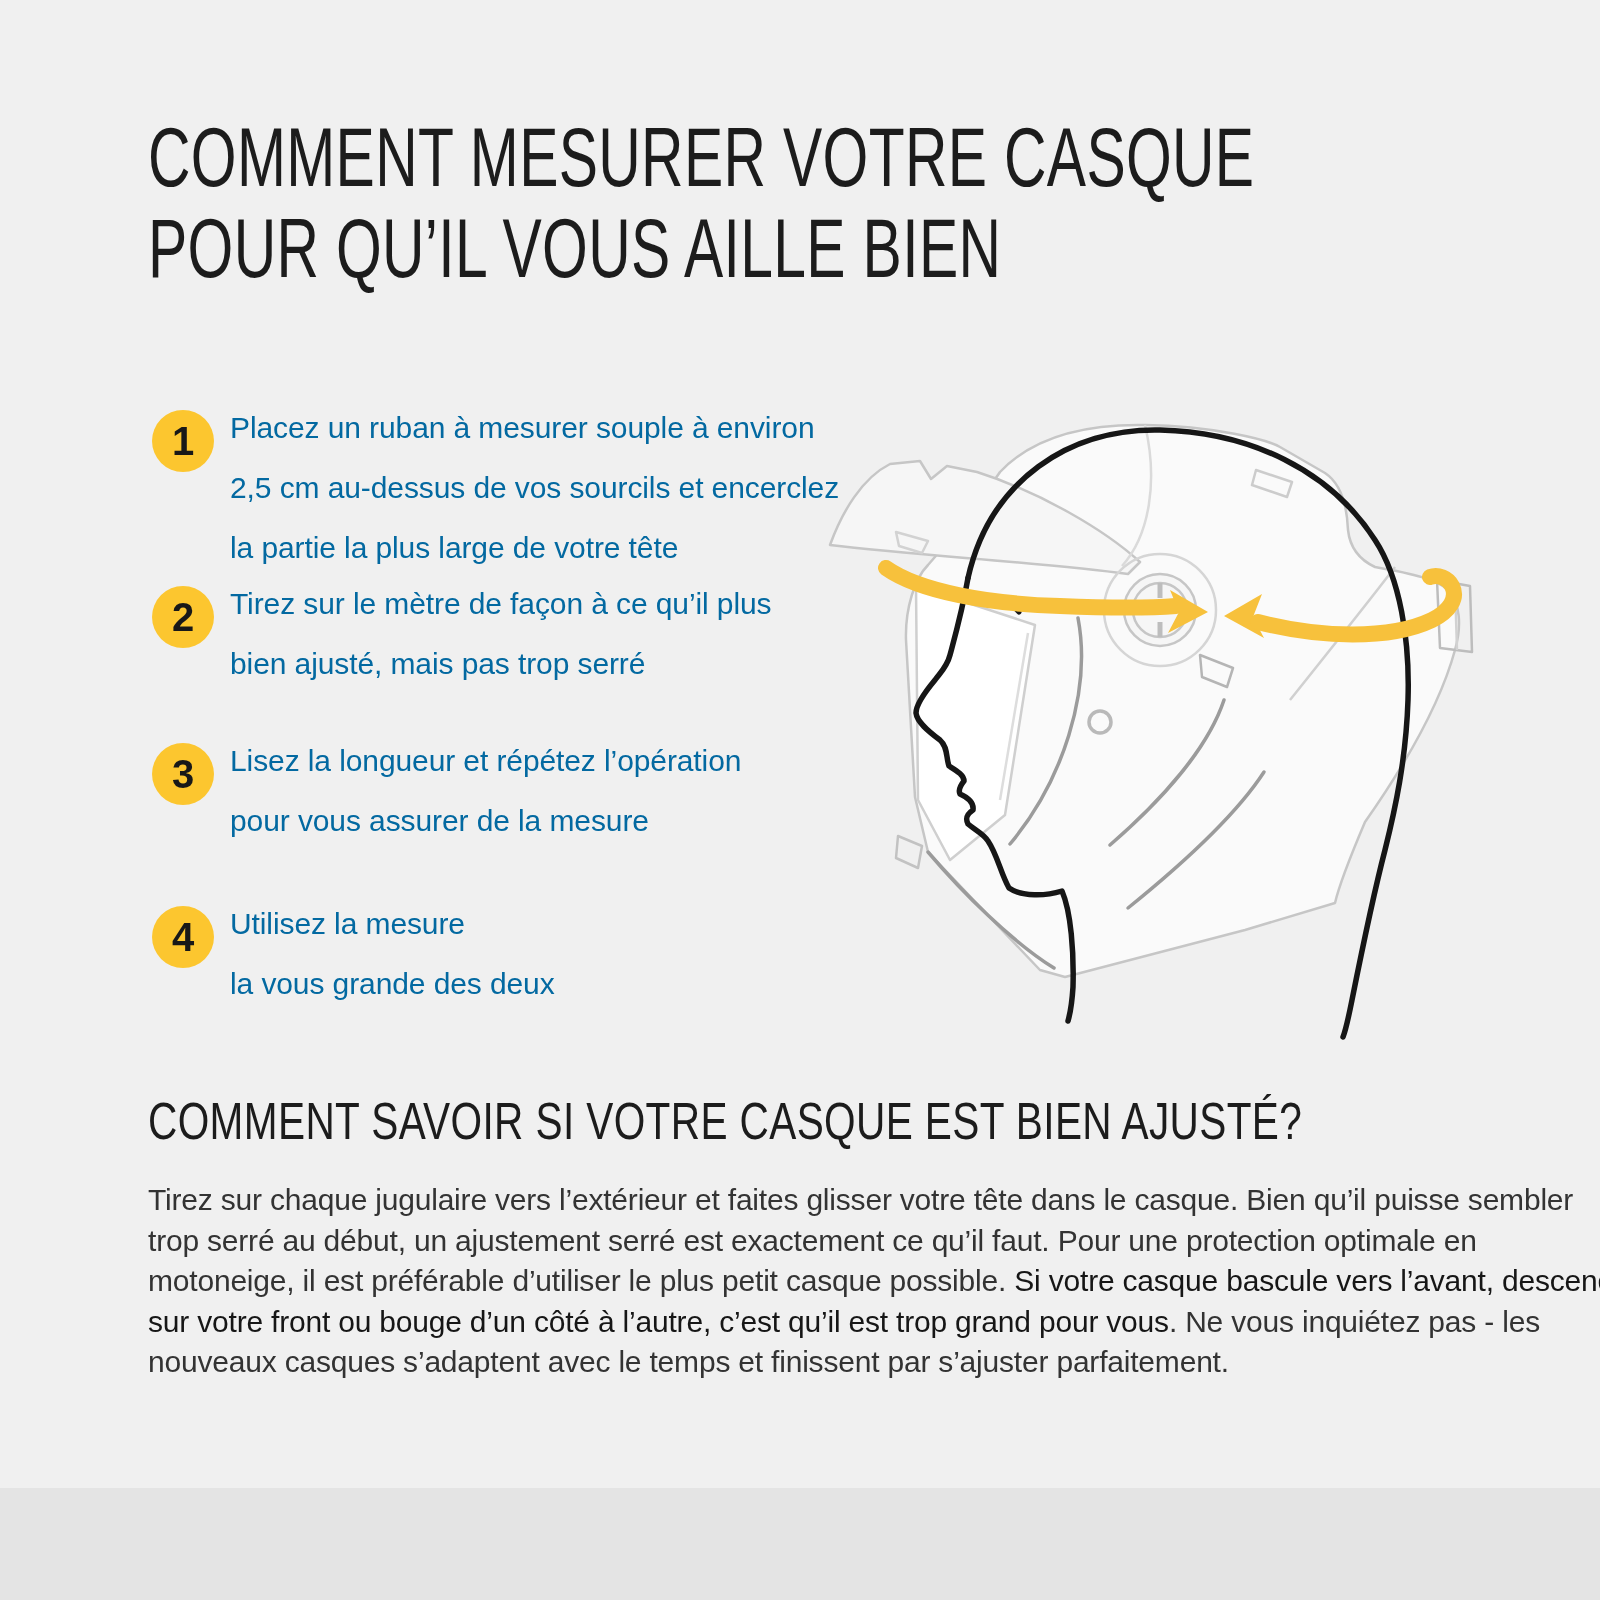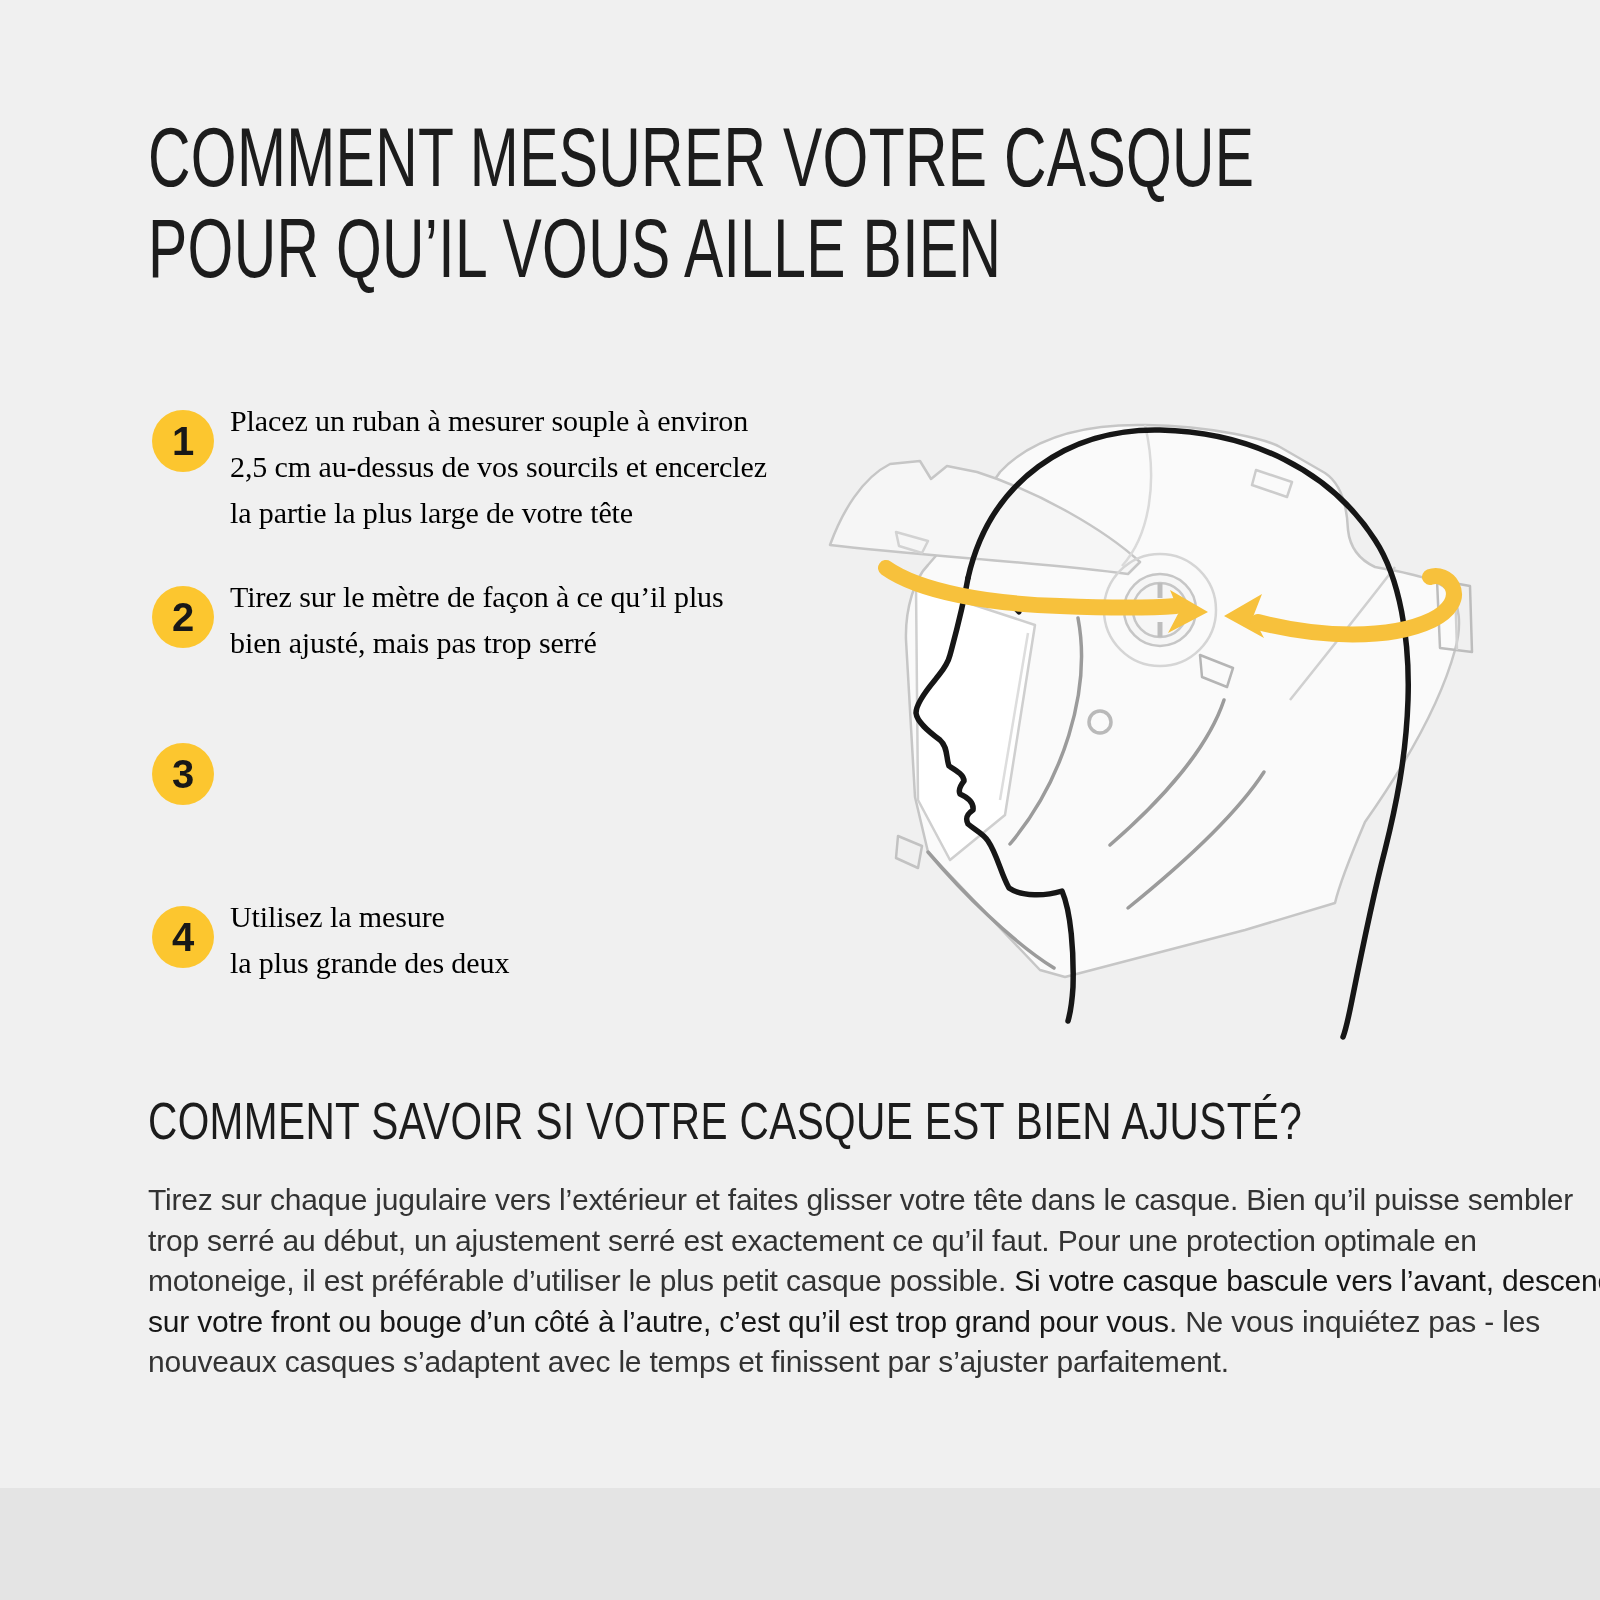--- a/index.html
+++ b/index.html
@@ -19,22 +19,22 @@
   .step:nth-of-type(1){top:398px;}
   .step:nth-of-type(2){top:574px;}
   .step:nth-of-type(3){top:731px;}
   .step:nth-of-type(4){top:894px;}
   .badge{
     position:absolute;left:0;top:12px;width:62px;height:62px;border-radius:50%;
     background:#FCC62F;color:#181818;display:flex;align-items:center;justify-content:center;
     font-size:40px;font-weight:700;
   }
   .step-text{
-    margin:0 0 0 78px;width:640px;font-size:30px;line-height:46px;color:#000000;
-    white-space:pre-line;letter-spacing:-0.1px;font-family:Liberation Serif, serif;
+    margin:0 0 0 78px;width:640px;font-size:30px;line-height:60px;color:#0369a1;
+    white-space:pre-line;letter-spacing:-0.1px;
   }
   
   .illu{position:absolute;left:790px;top:400px;width:720px;height:650px;}
   
   .h2{position:absolute;left:148px;top:1092px;margin:0;font-weight:400;color:#1c1c1c;
       font-size:52px;line-height:58px;white-space:nowrap;}
   .h2 .cond2{display:inline-block;transform:scaleX(0.78);transform-origin:0 50%;letter-spacing:0.5px;}
   .para{
     position:absolute;left:148px;top:1180px;margin:0;width:1480px;
     font-size:30px;line-height:40.5px;color:#333333;letter-spacing:-0.2px;
@@ -58,25 +58,27 @@
 2,5 cm au-dessus de vos sourcils et encerclez
 la partie la plus large de votre tête</p>
     </li>
     <li class="step">
       <span class="badge">2</span>
       <p class="step-text">Tirez sur le mètre de façon à ce qu’il plus
 bien ajusté, mais pas trop serré</p>
     </li>
     <li class="step">
       <span class="badge">3</span>
+      <p class="step-text">Lisez la longueur et répétez l’opération
+pour vous assurer de la mesure</p>
     </li>
     <li class="step">
       <span class="badge">4</span>
       <p class="step-text">Utilisez la mesure
-la plus grande des deux</p>
+la vous grande des deux</p>
     </li>
   </ol>
 
   <svg class="illu" viewBox="790 400 720 650" xmlns="http://www.w3.org/2000/svg" aria-hidden="true">
 
     <g stroke="#c6c6c6" stroke-width="2.5" fill="none" stroke-linejoin="round">
 
       <path fill="#fafafa" d="M1000,472
         C1035,435 1090,424 1145,425
         C1215,426 1268,440 1280,447

